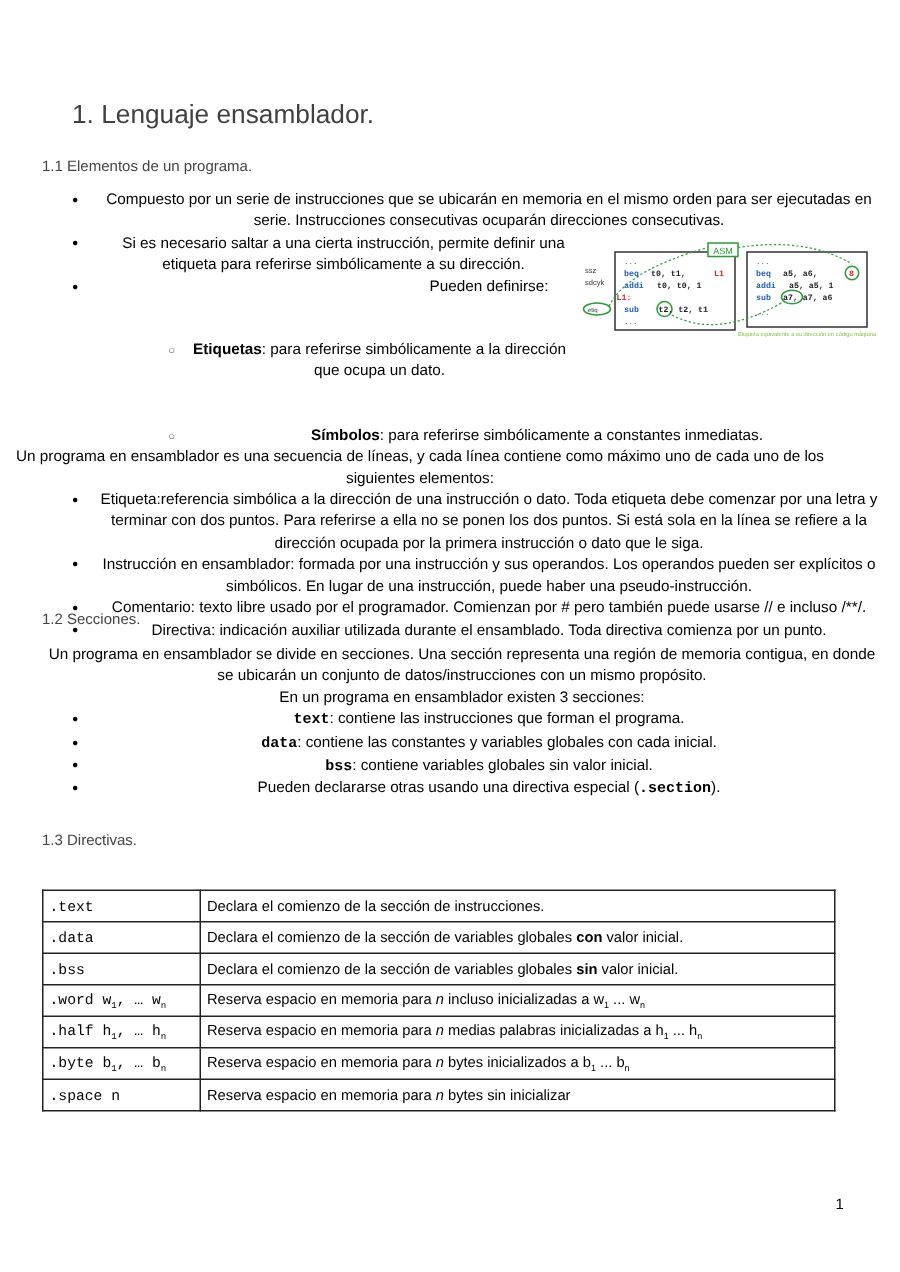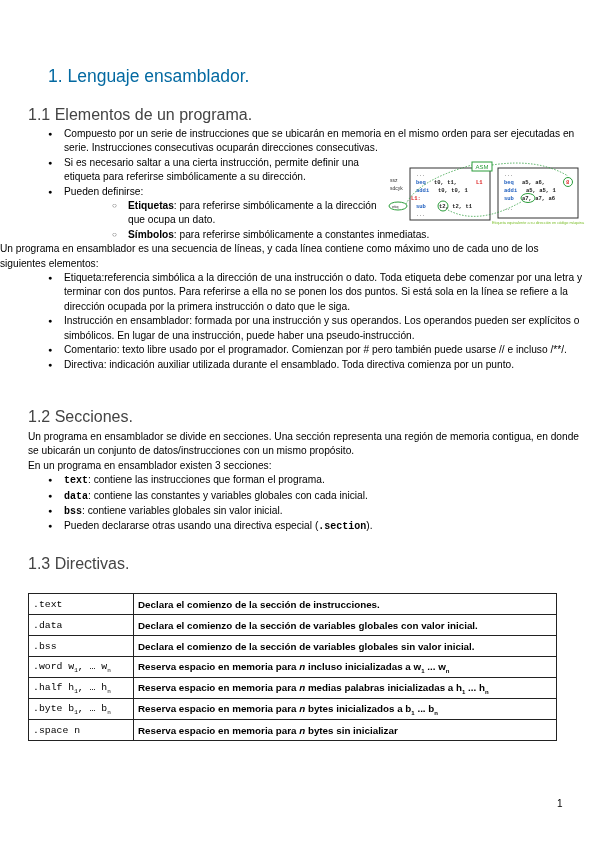--- a/index.html
+++ b/index.html
@@ -1,30 +1,30 @@
 <!DOCTYPE html>
 <html><head>
 <meta charset="utf-8">
 <style>
   html, body { margin: 0; padding: 0; background: #ffffff; }
   body { width: 600px; height: 848px; position: relative; overflow: hidden;
          font-family: "Liberation Sans", sans-serif; color: #000; }
   .page { position: absolute; left: 0; top: 0; width: 600px; height: 848px; }
-  .h1 { position: absolute; left: 48px; top: 66px; font-size: 17.5px; color: #0369a1; font-weight: normal; margin: 0; }
-  .h2 { position: absolute; left: 28px; font-size: 16px; color: #444; font-weight: normal; margin: 0; }
-  .txt { font-size: 10.2px; line-height: 14.4px; }
+  .h1 { position: absolute; left: 48px; top: 66px; font-size: 17.5px; color: #404040; font-weight: normal; margin: 0; }
+  .h2 { position: absolute; left: 28px; font-size: 10px; color: #444; font-weight: normal; margin: 0; }
+  .txt { font-size: 10.2px; line-height: 14.4px; text-align: center; }
   ul { margin: 0; padding: 0; list-style: none; }
   .b1 { position: relative; padding-left: 36px; }
   .b1::before { content: "\25CF"; position: absolute; left: 20px; top: 0; font-size: 7px; }
-  .b2 { position: relative; padding-left: 100px; }
+  .b2 { position: relative; padding-left: 100px; margin-top: 28px; }
   .b2::before { content: "\25CB"; position: absolute; left: 84px; top: 0; font-size: 8px; color:#555; }
   .mono { font-family: "Liberation Mono", monospace; font-weight: bold; font-size: 10px; }
   .blk { position: absolute; left: 28px; width: 560px; }
   table.dir { position: absolute; left: 28px; top: 593px; width: 529px; border-collapse: collapse; font-size: 9.8px; }
-  table.dir td { border: 1px solid #222; height: 20px; padding: 0 4px; font-weight: bold; }
+  table.dir td { border: 1px solid #222; height: 20px; padding: 0 4px; }
   table.dir td.c1 { width: 96px; font-family: "Liberation Mono", monospace; font-weight: normal; font-size: 9.8px; }
   table.dir sub { font-size: 6px; }
   .pagenum { position: absolute; left: 557px; top: 798px; font-size: 10px; }
   .diagram { position: absolute; left: 388px; top: 160px; width: 205px; height: 70px; }
 </style>
 </head>
 <body>
 
 <div class="page">
 

